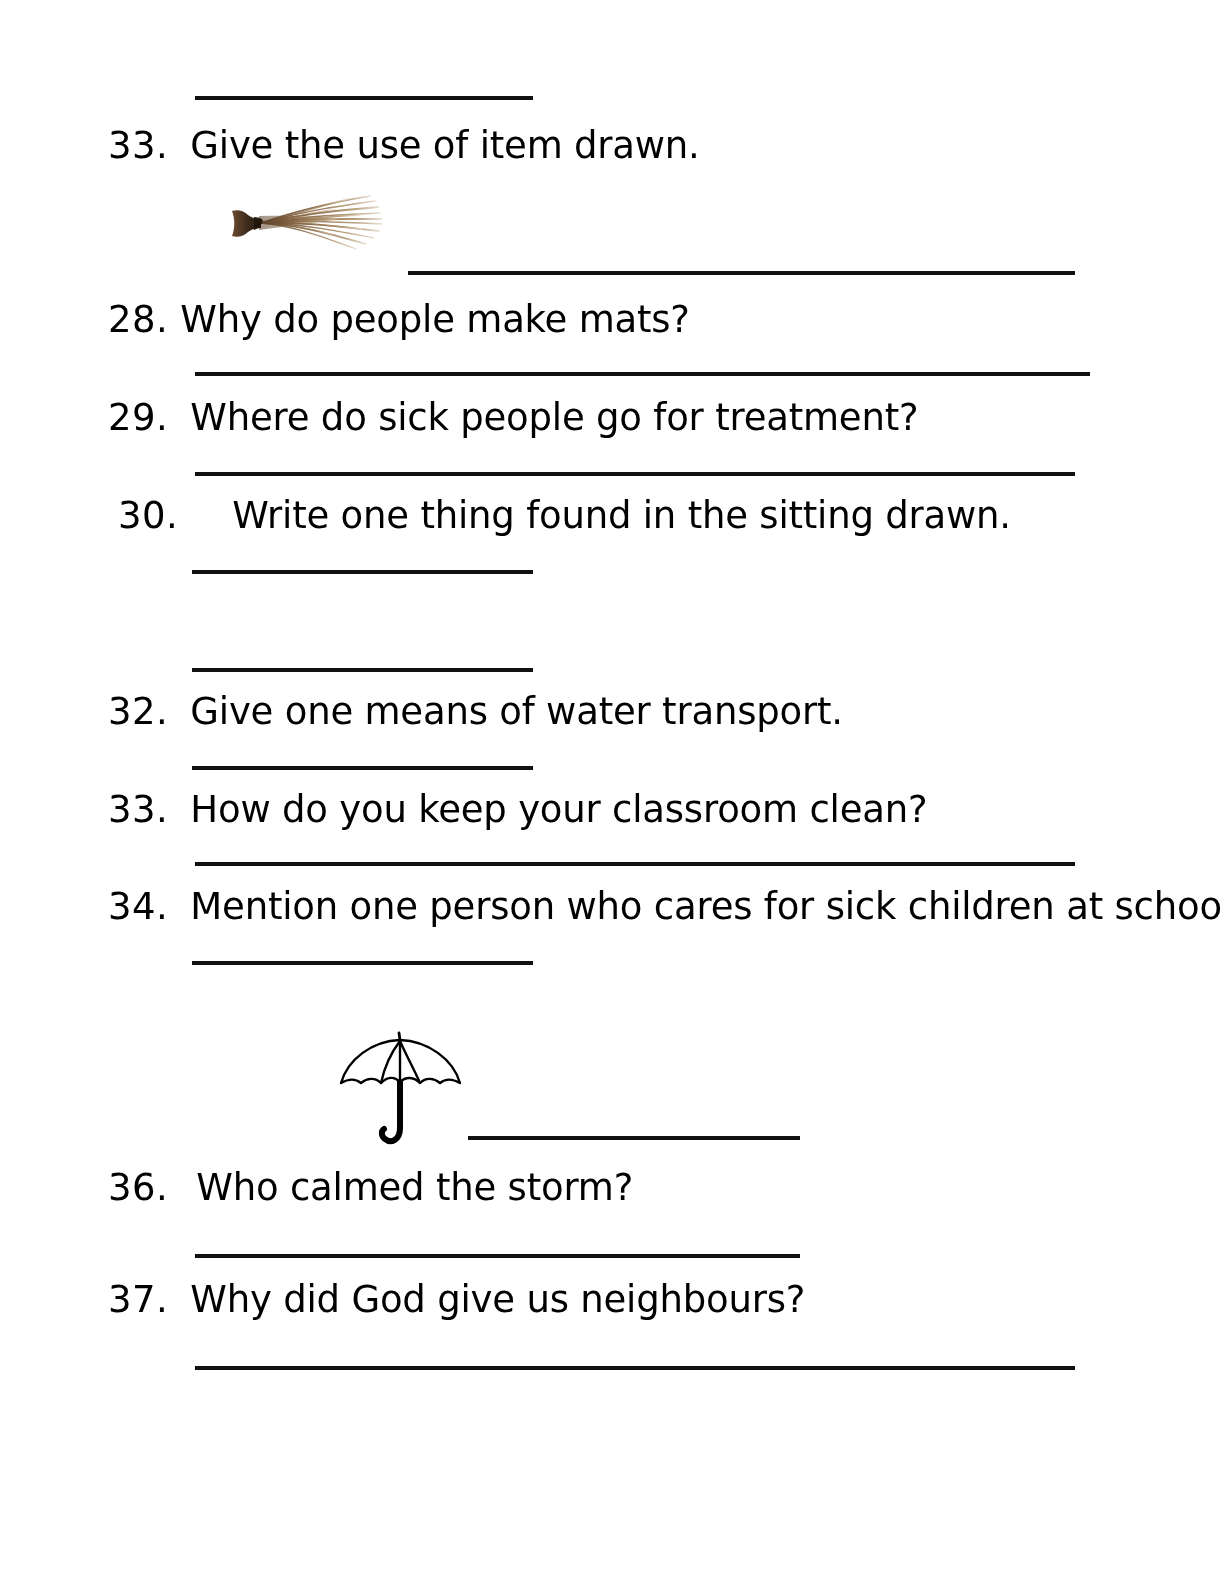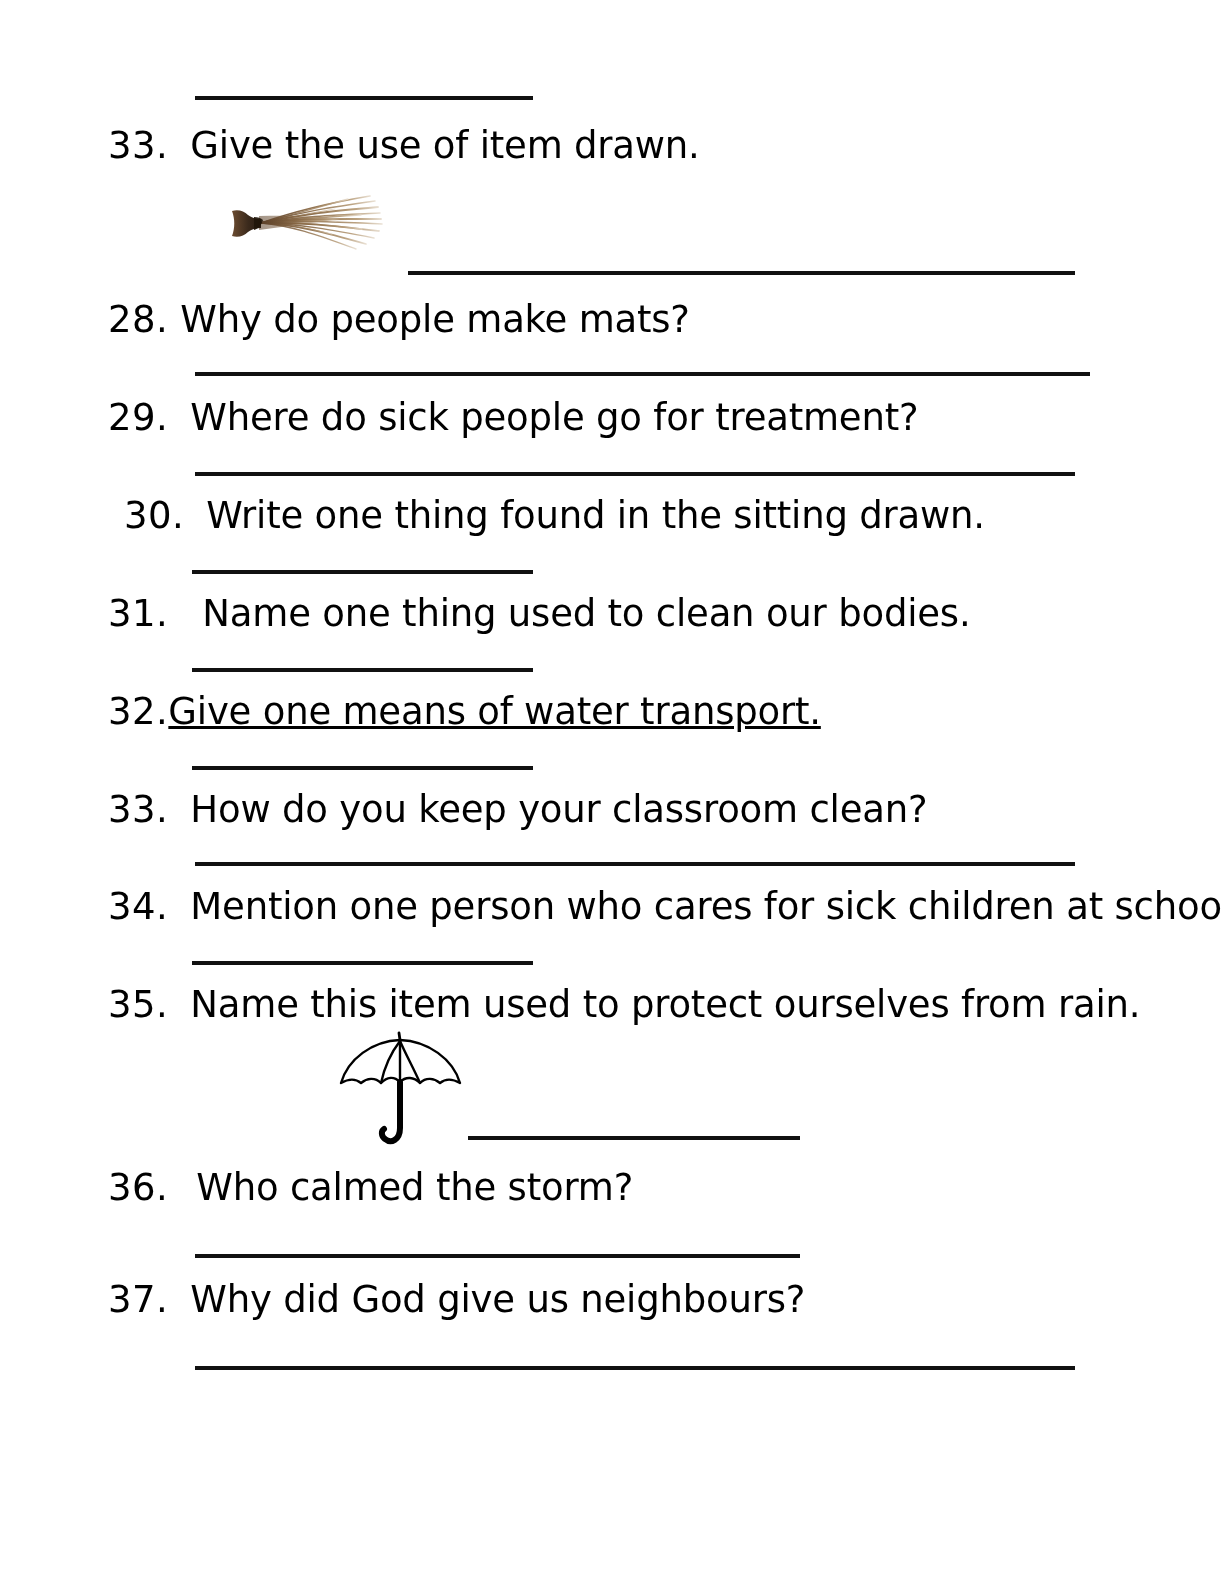--- a/index.html
+++ b/index.html
@@ -82,49 +82,41 @@
   <div class="q" style="left:108px; top:298px;">
     <span class="q-num">28.</span>
     <span class="q-text" style="margin-left:12px;">Why do people make mats?</span>
   </div>
 
   <div class="q" style="left:108px; top:396px;">
     <span class="q-num">29.</span>
     <span class="q-text" style="margin-left:22px;">Where do sick people go for treatment?</span>
   </div>
 
-  <div class="q" style="left:124px; top:494px;">
+  <div class="q" style="left:118px; top:494px;gap:32px;">
     <span class="q-num">30.</span>
     <span class="q-text" style="margin-left:22px;">Write one thing found in the sitting drawn.</span>
   </div>
 
-  <div class="q" style="left:108px; top:592px;">
-    <span class="q-num">31.</span>
-    <span class="q-text" style="margin-left:34px;">Name one thing used to clean our bodies.</span>
-  </div>
 
   <div class="q" style="left:108px; top:690px;">
     <span class="q-num">32.</span>
-    <span class="q-text" style="text-decoration:underline;">Give one means of water transport.</span>
+    <span class="q-text" style="margin-left:22px;">Give one means of water transport.</span>
   </div>
 
   <div class="q" style="left:108px; top:788px;">
     <span class="q-num">33.</span>
     <span class="q-text" style="margin-left:22px;">How do you keep your classroom clean?</span>
   </div>
 
   <div class="q" style="left:108px; top:885px;">
     <span class="q-num">34.</span>
     <span class="q-text" style="margin-left:22px;">Mention one person who cares for sick children at school.</span>
   </div>
 
-  <div class="q" style="left:108px; top:983px;">
-    <span class="q-num">35.</span>
-    <span class="q-text" style="margin-left:22px;">Name this item used to protect ourselves from rain.</span>
-  </div>
 
   <div class="q" style="left:108px; top:1166px;">
     <span class="q-num">36.</span>
     <span class="q-text" style="margin-left:28px;text-align:center;">Who calmed the storm?</span>
   </div>
 
   <div class="q" style="left:108px; top:1278px;justify-content:flex-end;">
     <span class="q-num">37.</span>
     <span class="q-text" style="margin-left:22px;">Why did God give us neighbours?</span>
   </div>

